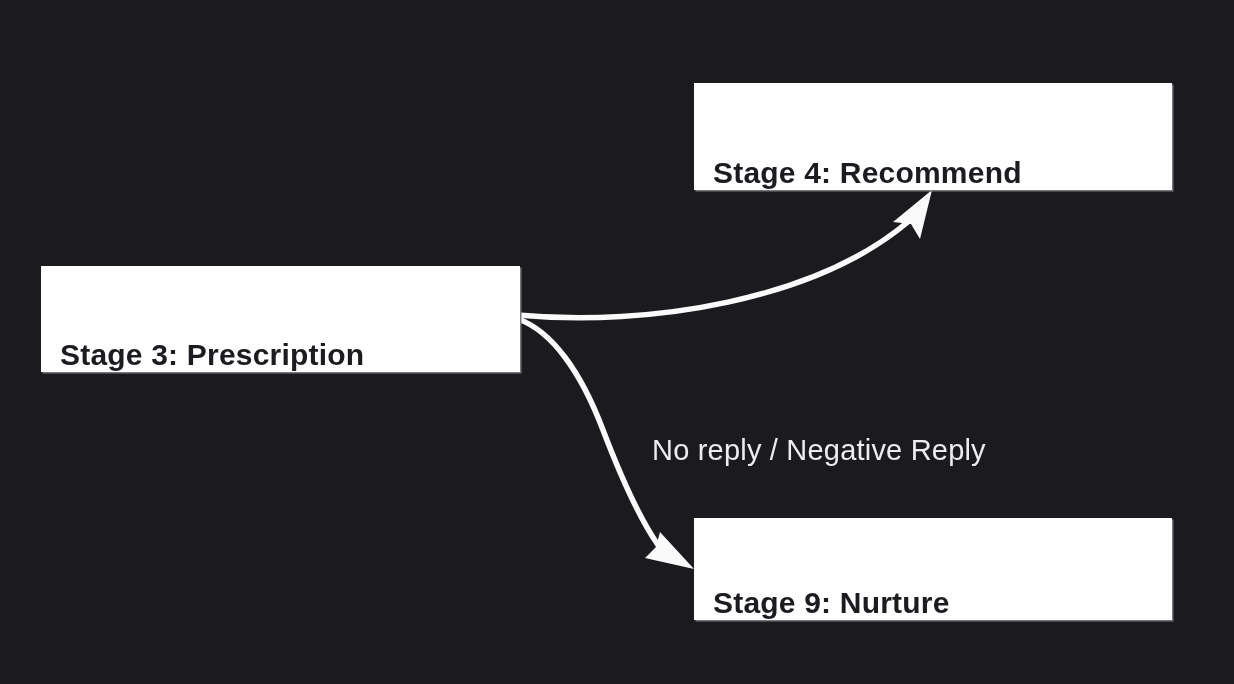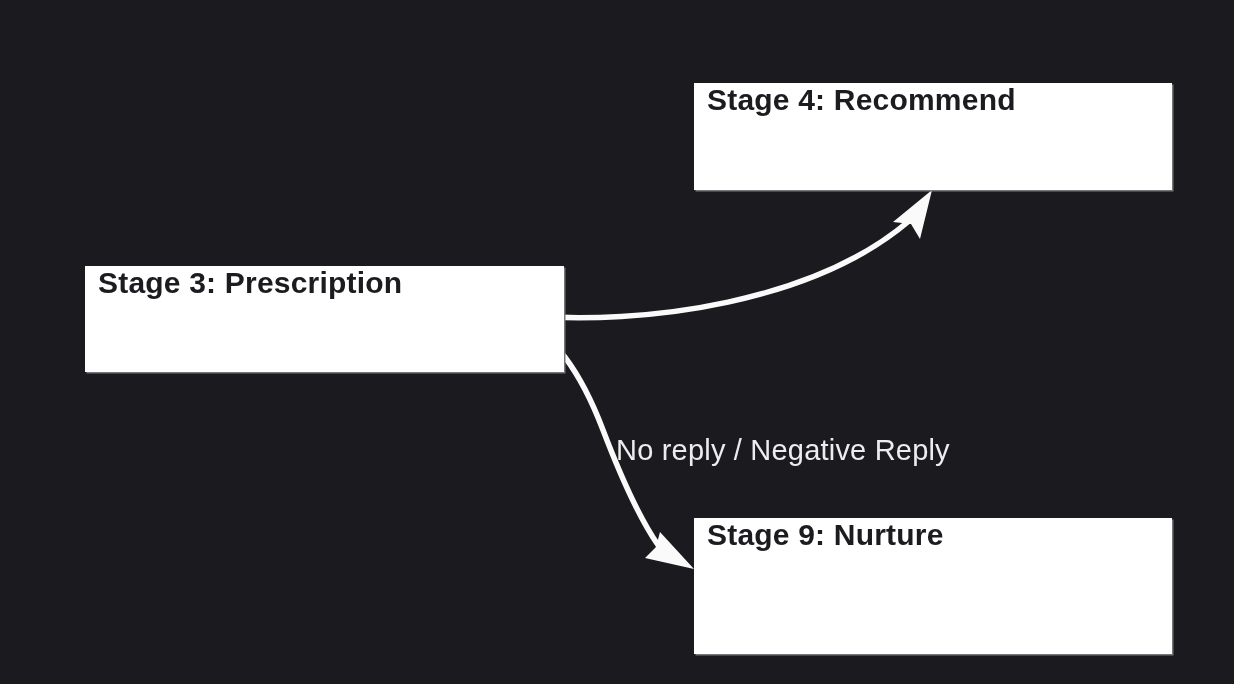--- a/index.html
+++ b/index.html
@@ -35,47 +35,47 @@
   .arrowhead {
     fill: var(--edge);
     stroke: none;
   }
   .node {
     position: absolute;
     z-index: 2;
     background: var(--node-fill);
     box-shadow: 1.5px 1.5px 0 var(--node-shadow);
     display: flex;
-    align-items: flex-start;
-    padding-left: 13px;
+    align-items: flex-end;
+    padding-left: 19px;
     cursor: pointer;
   }
   .node-label {
     font-size: 30px;
     font-weight: bold;
     color: var(--node-text);
     letter-spacing: 0.2px;
     white-space: nowrap;
   }
-  .node-stage3 { left: 41px;  top: 266px; width: 479px; height: 106px; margin-left: 44px; }
+  .node-stage3 { left: 41px;  top: 266px; width: 479px; height: 106px; }
   .node-stage4 { left: 694px; top: 83px;  width: 478px; height: 107px; }
-  .node-stage9 { left: 694px; top: 518px; width: 478px; height: 136px; }
+  .node-stage9 { left: 694px; top: 518px; width: 478px; height: 102px; }
   .edge-label {
     position: absolute;
     z-index: 3;
     font-size: 29px;
     font-weight: normal;
     color: var(--label-text);
     letter-spacing: 0.2px;
     white-space: nowrap;
     line-height: 34px;
     cursor: pointer;
   }
   .edge-label-1 { left: 443px; top: 210px; }
-  .edge-label-2 { left: 616px; top: 433px; text-align: right; }
+  .edge-label-2 { left: 652px; top: 433px; text-align: right; }
 </style>
 </head>
 <body>
 
 <div class="canvas">
 
   <svg class="edges-layer" viewBox="0 0 1234 684" xmlns="http://www.w3.org/2000/svg">
     <g>
       <path class="edge-path" d="M 517 315 C 650 327, 816 300, 909 221"></path>
       <polygon class="arrowhead" points="932,190 893,222 911,224 920,239"></polygon>

